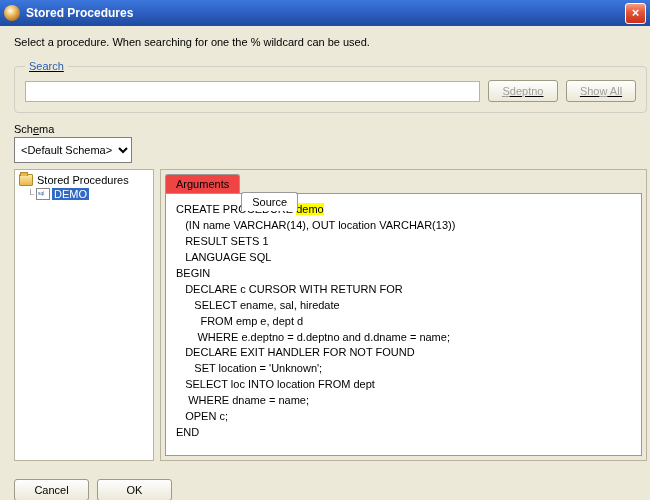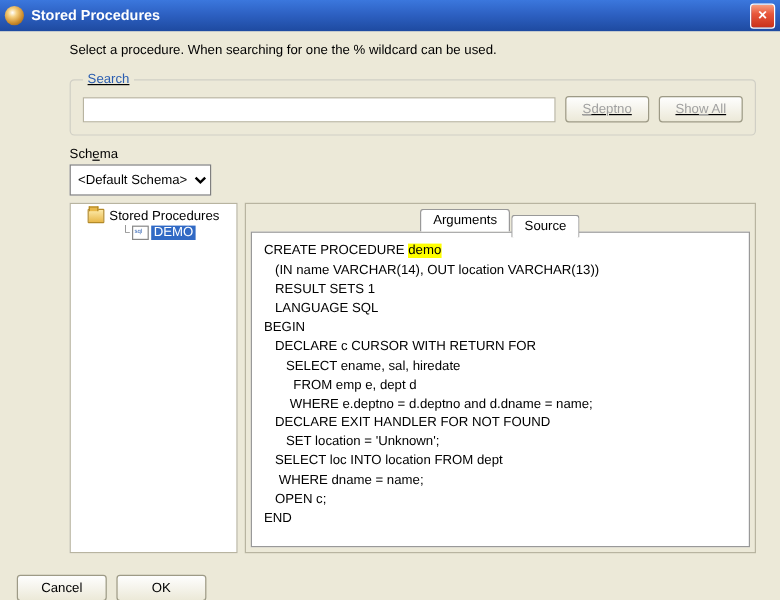--- a/index.html
+++ b/index.html
@@ -1,15 +1,15 @@
 <!DOCTYPE html>
 <html><head>
 <meta charset="utf-8">
 <style>
-  * { box-sizing: border-box; justify-content: center; }
+  * { box-sizing: border-box; }
   body {
     margin: 0;
     font-family: Tahoma, Arial, sans-serif;
     font-size: 11px;
     background: #ece9d8;
     width: 650px;
     height: 500px;
     overflow: hidden;
   }
   .titlebar {
@@ -35,22 +35,21 @@
     border: 1px solid #fff;
     border-radius: 3px;
     color: white;
     font-weight: bold;
     font-size: 13px;
     line-height: 17px;
     text-align: center;
     cursor: pointer;
   }
   .content {
-    padding: 10px 20px 8px 14px;
-    margin-left: 44px;
+    padding: 10px 3px 8px 14px;
   }
   .instruction {
     margin-bottom: 12px;
     color: #000;
   }
   fieldset.search-group {
     border: 1px solid #d0cfc5;
     border-radius: 4px;
     padding: 8px 10px 10px 10px;
     margin: 0 0 10px 0;
@@ -174,29 +173,29 @@
   .tabs {
     display: flex;
     position: relative;
     z-index: 2;
   }
   .tab {
     border: 1px solid #999;
     border-bottom: none;
     border-radius: 3px 3px 0 0;
     padding: 3px 10px;
-    background: #ffffff;
+    background: #ef4444;
     font-size: 11px;
     cursor: pointer;
     margin-right: 1px;
     position: relative;
   }
   .tab.active {
     background: #fff;
-    top: 5px;
+    top: 18px;
   }
   .tab-content {
     flex: 1;
     border: 1px solid #999;
     background: #fff;
     padding: 8px 10px;
     font-family: Liberation Sans, sans-serif;
     font-size: 11px;
     line-height: 1.45;
     overflow: auto;

